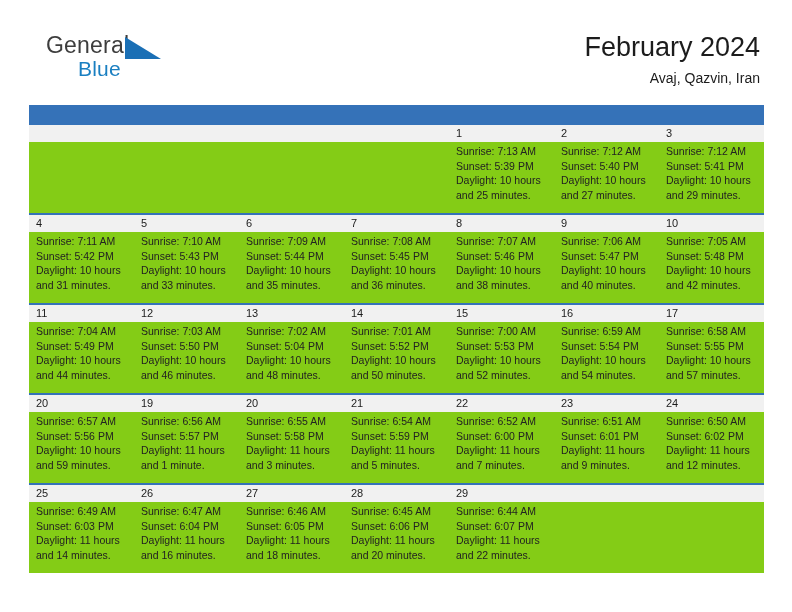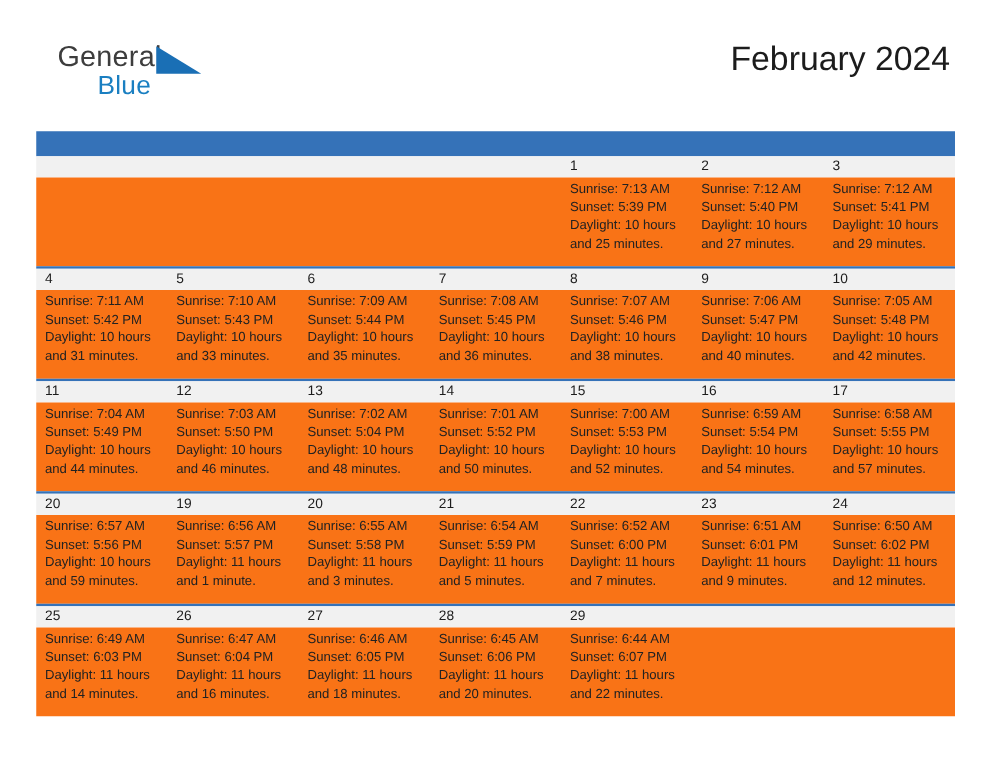--- a/index.html
+++ b/index.html
@@ -116,21 +116,21 @@
     border-top: none;
   }
   .week-numbers {
     display: flex;
     background: #f1f1f1;
     height: 17px;
   }
   .week-body {
     display: flex;
     height: 71px;
-    background: #f97316;
+    background: #84cc16;
   }
   .num-cell {
     flex: 1 1 0;
     font-size: 11px;
     line-height: 17px;
     padding-left: 7px;
     color: #1c1c1c;
     box-sizing: border-box;
   }
   .body-cell {
@@ -155,20 +155,21 @@
   <div class="header">
 
     <div class="brand">
       <span class="brand-general">General</span>
       <span class="brand-triangle"></span>
       <span class="brand-blue">Blue</span>
     </div>
 
     <div class="title-block">
       <div class="cal-title">February 2024</div>
+      <div class="cal-subtitle">Avaj, Qazvin, Iran</div>
     </div>
 
   </div>
 
   <div class="calendar">
     <div class="dow-row">
         <div class="dow-cell">Sunday</div>
         <div class="dow-cell">Monday</div>
         <div class="dow-cell">Tuesday</div>
         <div class="dow-cell">Wednesday</div>

